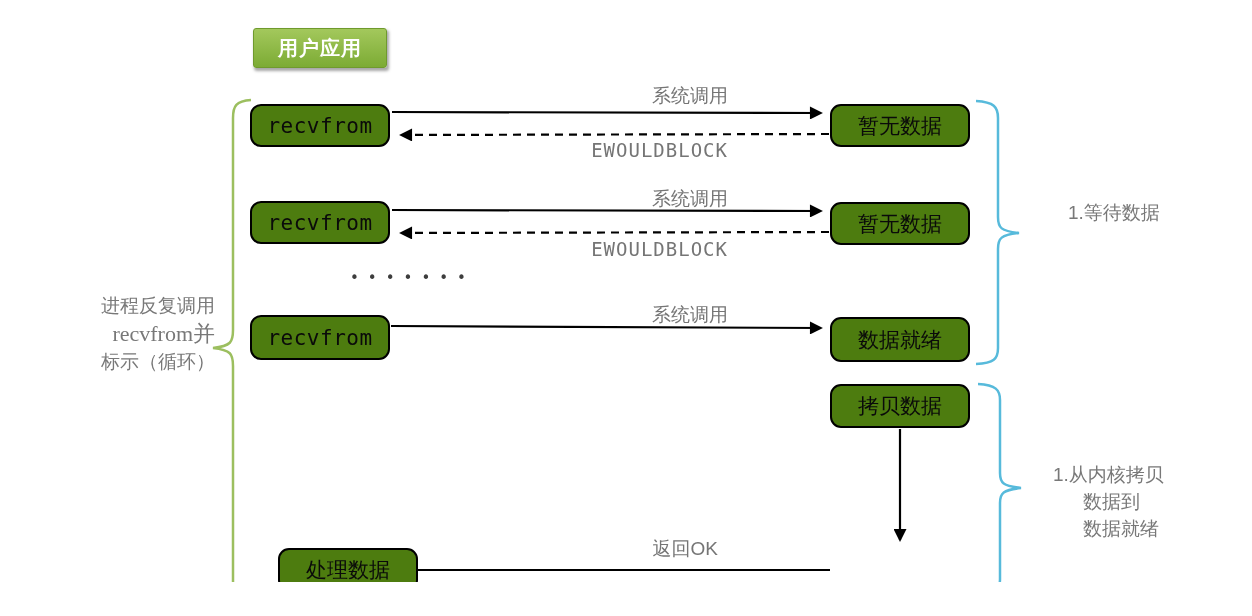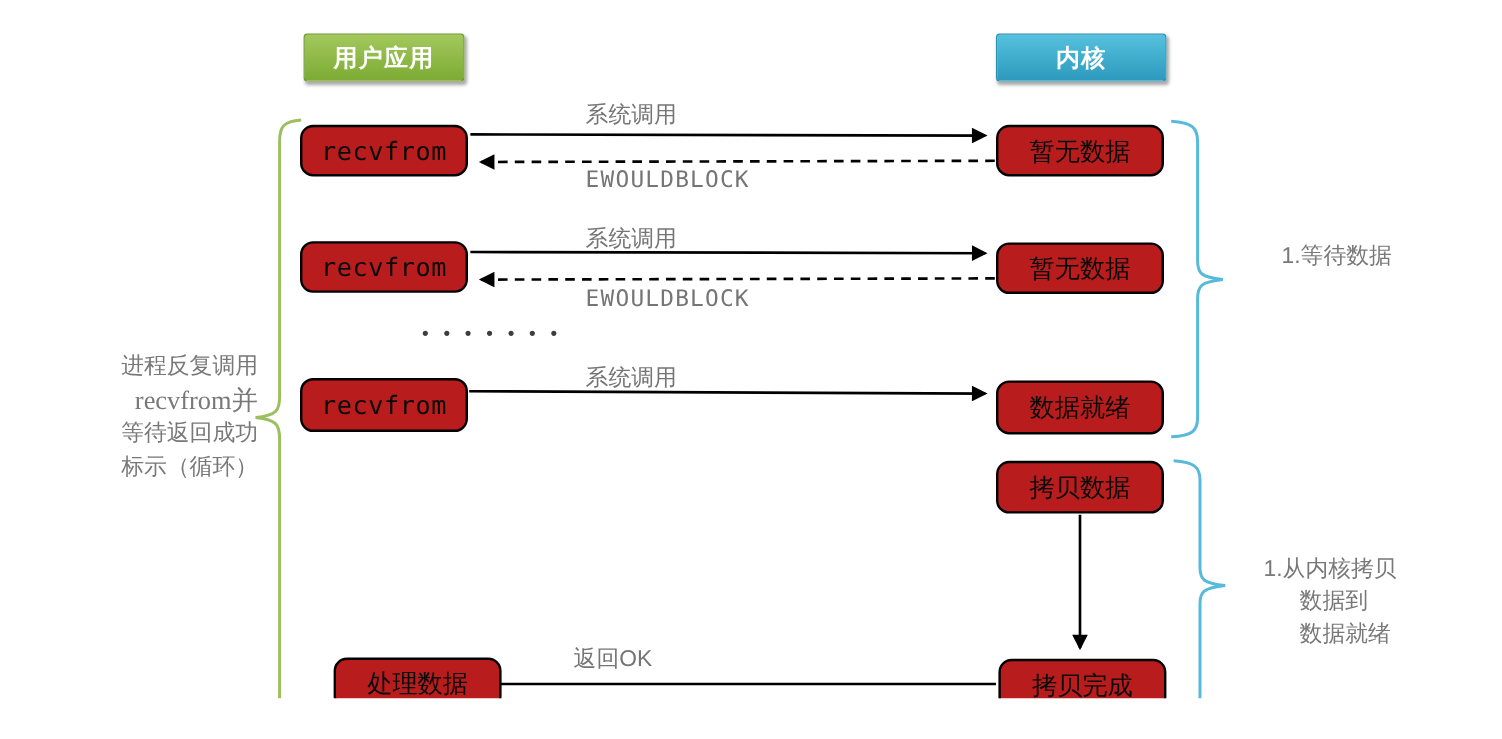--- a/index.html
+++ b/index.html
@@ -34,21 +34,21 @@
     left: 830px; top: 28px; width: 140px;
     background: linear-gradient(#55c1de, #2d9abd);
     border: 1px solid #2a8fb0;
   }
 
   
   .node {
     position: absolute;
     width: 140px; height: 43px;
     box-sizing: border-box;
-    background: #b91c1c;
+    background: #4d7c0f;
     border: 2.5px solid #000000;
     border-radius: 11px;
     display: flex; align-items: center; justify-content: center;
     font-size: 21px;
     color: #0a0a0a;
   }
   .mono { font-family: "DejaVu Sans Mono", "Liberation Mono", monospace; }
   .node.mono { font-size: 21px; letter-spacing: 0.5px; }
 
   .n-recvfrom1 { left: 250px; top: 104px; }
@@ -58,21 +58,21 @@
   .n-recvfrom3 { left: 250px; top: 315px; height: 45px; }
   .n-dataready { left: 830px; top: 317px; height: 45px; }
   .n-copydata  { left: 830px; top: 384px; height: 44px; }
   .n-copydone  { left: 832px; top: 549px; }
   .n-process   { left: 250px; top: 548px; margin-left: 28px; }
 
   
   .edge-label {
     position: absolute;
     width: 240px;
-    text-align: left;
+    text-align: right;
     font-size: 19px;
     color: #757575;
   }
   .edge-label.mono { font-size: 19px; letter-spacing: 1px; }
   .l-syscall1 { left: 488px; top: 83px;  }
   .l-ewb1     { left: 488px; top: 139px; }
   .l-syscall2 { left: 488px; top: 186px; }
   .l-ewb2     { left: 488px; top: 238px; }
   .l-syscall3 { left: 488px; top: 302px; }
   .l-retok    { left: 478px; top: 536px; }
@@ -146,46 +146,43 @@
              C231,350 233,354 233,366 L233,580 C233,592 236,597 251,598" fill="none" stroke="#9cbf5f" stroke-width="2.5"></path>
 
     <path d="M976,101 C994,102 998,107 998,118 L998,217 C998,228 1001,231 1019,233
              C1001,235 998,238 998,249 L998,348 C998,359 994,363 976,364" fill="none" stroke="#57badb" stroke-width="2.5"></path>
 
     <path d="M978,384 C996,385 1000,390 1000,400 L1000,473 C1000,483 1003,486 1021,488
              C1003,490 1000,493 1000,503 L1000,579 C1000,589 996,594 978,595" fill="none" stroke="#57badb" stroke-width="2.5"></path>
   </svg>
 
   <div class="hdr hdr-user">用户应用</div>
-  <div class="hdr hdr-kernel">内核</div>
 
   <div class="node mono n-recvfrom1">recvfrom</div>
   <div class="node mono n-recvfrom2">recvfrom</div>
   <div class="node mono n-recvfrom3">recvfrom</div>
   <div class="node n-process">处理数据</div>
 
   <div class="node n-nodata1">暂无数据</div>
   <div class="node n-nodata2">暂无数据</div>
   <div class="node n-copydata">拷贝数据</div>
   <div class="node n-dataready">数据就绪</div>
-  <div class="node n-copydone">拷贝完成</div>
 
   <div class="edge-label l-syscall1">系统调用</div>
   <div class="edge-label mono l-ewb1">EWOULDBLOCK</div>
   <div class="edge-label l-syscall2">系统调用</div>
   <div class="edge-label mono l-ewb2">EWOULDBLOCK</div>
   <div class="edge-label l-syscall3">系统调用</div>
   <div class="edge-label l-retok">返回OK</div>
 
   <div class="dots">•••••••</div>
 
   <div class="left-note">
     <div>进程反复调用</div>
     <div class="mono-line">recvfrom并</div>
-    <div>等待返回成功</div>
     <div>标示（循环）</div>
   </div>
 
   <div class="right-note-1">1.等待数据</div>
   <div class="right-note-2">
     <div>1.从内核拷贝</div>
     <div class="indent">数据到</div>
     <div class="indent">数据就绪</div>
   </div>
 

